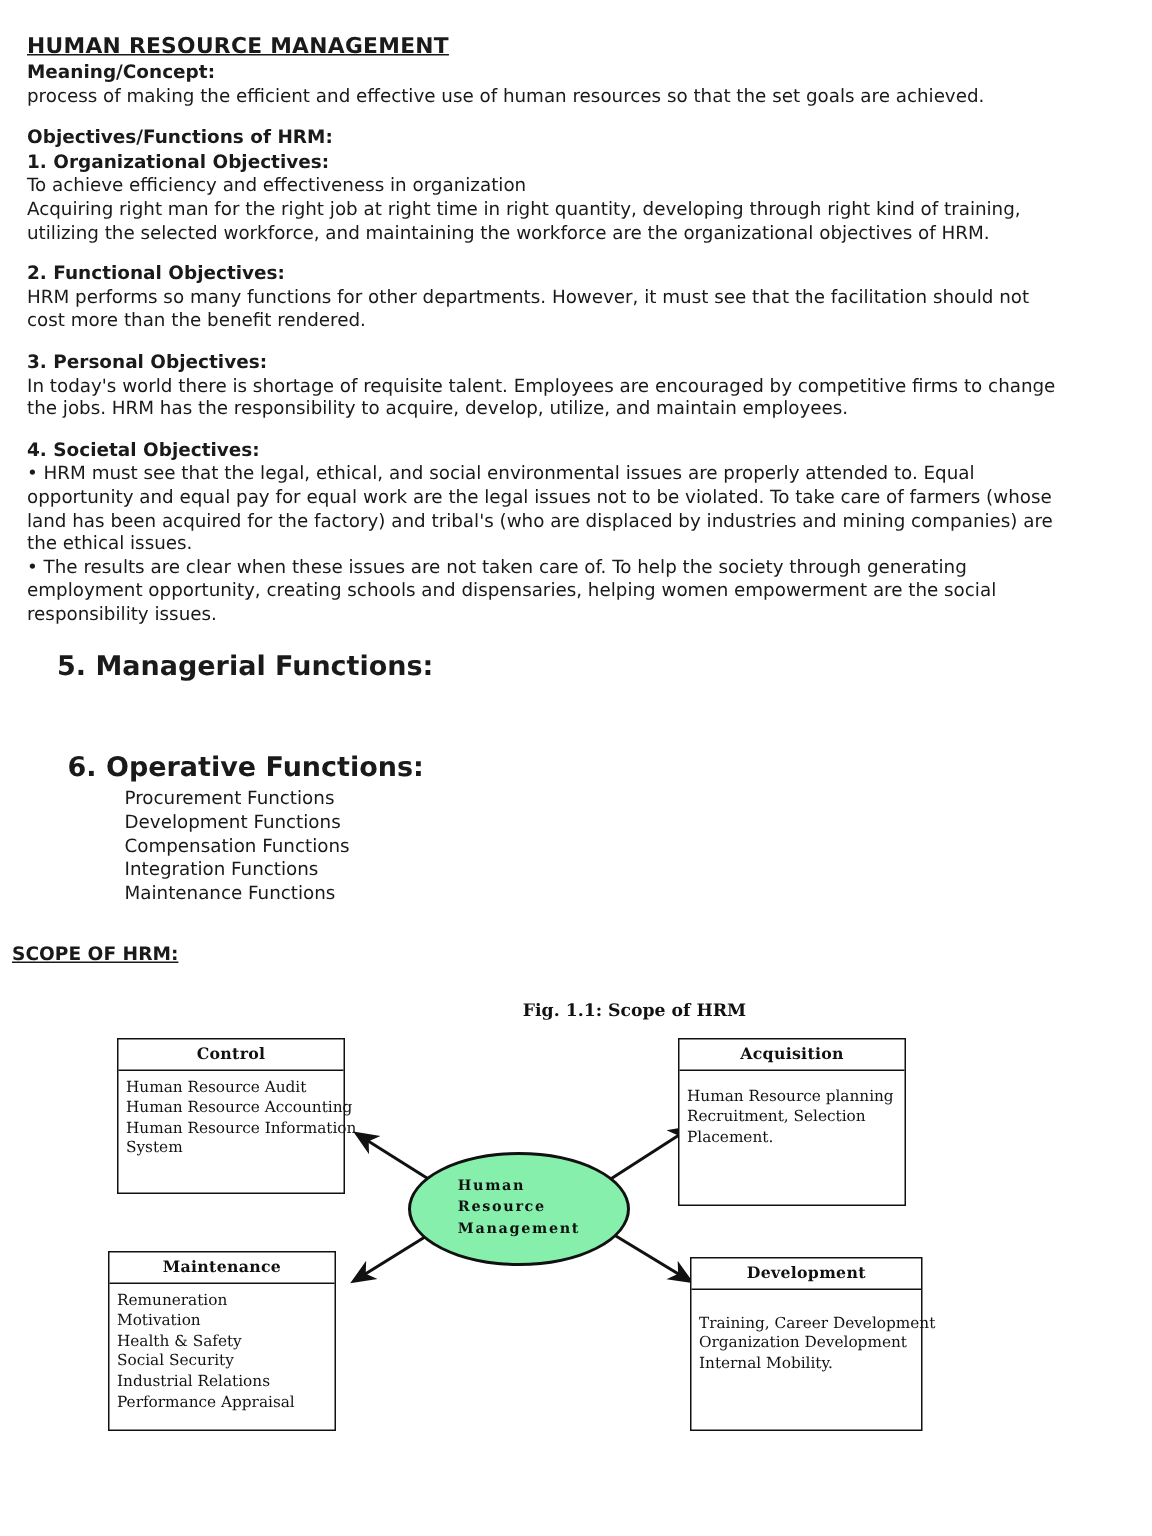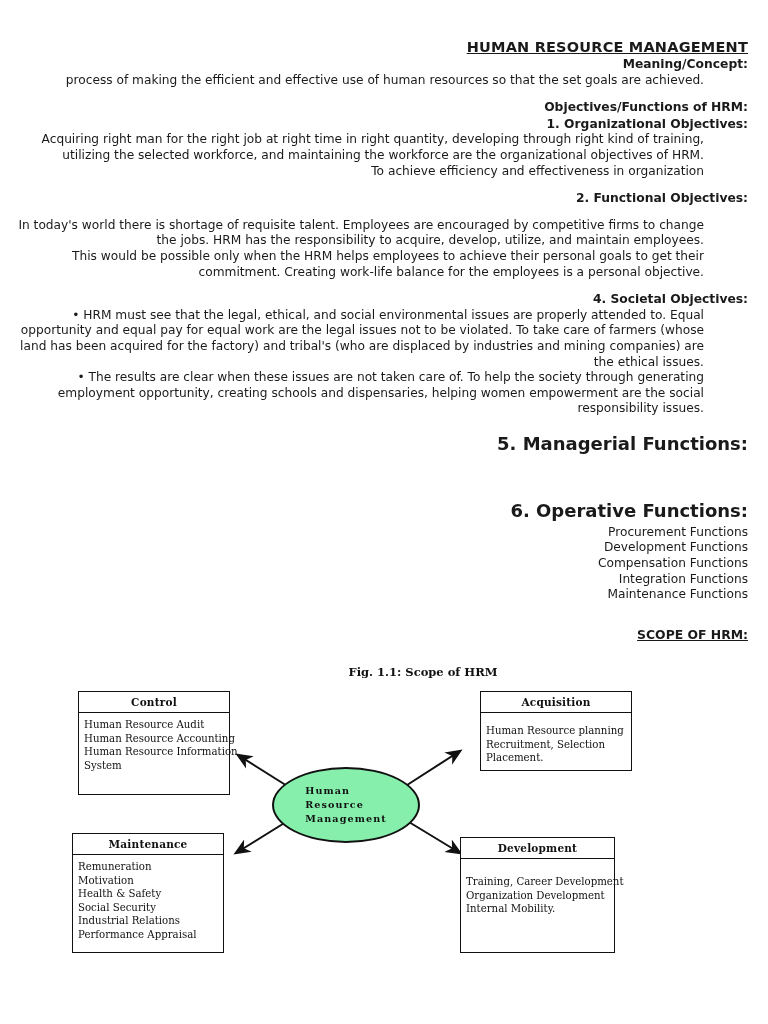--- a/index.html
+++ b/index.html
@@ -16,22 +16,21 @@
     position: relative;
   }
   .page {
     position: relative;
     width: 768px;
     height: 1024px;
     padding: 0;
     box-sizing: border-box;
   }
   .content {
-    padding: 38px 20px 0 18px;
-    text-align: right;
+    padding: 22px 20px 0 18px;
   }
 
   
   .doc-title {
     font-size: 14.5px;
     font-weight: bold;
     text-decoration: underline;
     letter-spacing: 0.2px;
     line-height: 1.25;
     margin: 0 0 1px 0;
@@ -172,31 +171,32 @@
     <h1 class="doc-title">HUMAN RESOURCE MANAGEMENT</h1>
 
     <div class="sub-head">Meaning/Concept:</div>
     <p class="body-text">process of making the efficient and effective use of human resources so that the set goals are achieved.</p>
 
     <div class="spacer-sm"></div>
 
     <div class="sub-head">Objectives/Functions of HRM:</div>
 
     <div class="num-head">1. Organizational Objectives:</div>
+    <p class="body-text">To achieve efficiency and effectiveness in organization</p>
     <p class="body-text">Acquiring right man for the right job at right time in right quantity, developing through right kind of training, utilizing the selected workforce, and maintaining the workforce are the organizational objectives of HRM.</p>
-    <p class="body-text">To achieve efficiency and effectiveness in organization</p>
 
     <div class="spacer-sm"></div>
 
     <div class="num-head">2. Functional Objectives:</div>
-
-    <div class="spacer-sm"></div>
-
+    <p class="body-text">HRM performs so many functions for other departments. However, it must see that the facilitation should not cost more than the benefit rendered.</p>
+
+    <div class="spacer-sm"></div>
+
+    <div class="num-head">3. Personal Objectives:</div>
     <p class="body-text">In today's world there is shortage of requisite talent. Employees are encouraged by competitive firms to change the jobs. HRM has the responsibility to acquire, develop, utilize, and maintain employees.</p>
-    <p class="body-text">This would be possible only when the HRM helps employees to achieve their personal goals to get their commitment. Creating work-life balance for the employees is a personal objective.</p>
 
     <div class="spacer-sm"></div>
 
     <div class="num-head">4. Societal Objectives:</div>
     <p class="body-text">• HRM must see that the legal, ethical, and social environmental issues are properly attended to. Equal opportunity and equal pay for equal work are the legal issues not to be violated. To take care of farmers (whose land has been acquired for the factory) and tribal's (who are displaced by industries and mining companies) are the ethical issues.</p>
     <p class="body-text">• The results are clear when these issues are not taken care of. To help the society through generating employment opportunity, creating schools and dispensaries, helping women empowerment are the social responsibility issues.</p>
 
     <div class="spacer-md"></div>
 
     <div class="func-head indent-1">5. Managerial Functions:</div>
@@ -242,21 +242,21 @@
       <div class="dbox" style="left:78px; top:2px; width:152px; height:104px;">
         <div class="dbox-title">Control</div>
         <div class="dbox-body">
           <div>Human Resource Audit</div>
           <div>Human Resource Accounting</div>
           <div>Human Resource Information</div>
           <div>System</div>
         </div>
       </div>
 
-      <div class="dbox" style="left:480px; top:2px; width:152px; height:80px;">
+      <div class="dbox" style="left:452px; top:2px; width:152px; height:112px;">
         <div class="dbox-title">Acquisition</div>
         <div class="dbox-body pad-top">
           <div>Human  Resource planning</div>
           <div>Recruitment, Selection</div>
           <div>Placement.</div>
         </div>
       </div>
 
       <div class="dbox" style="left:72px; top:144px; width:152px; height:120px;">
         <div class="dbox-title">Maintenance</div>

